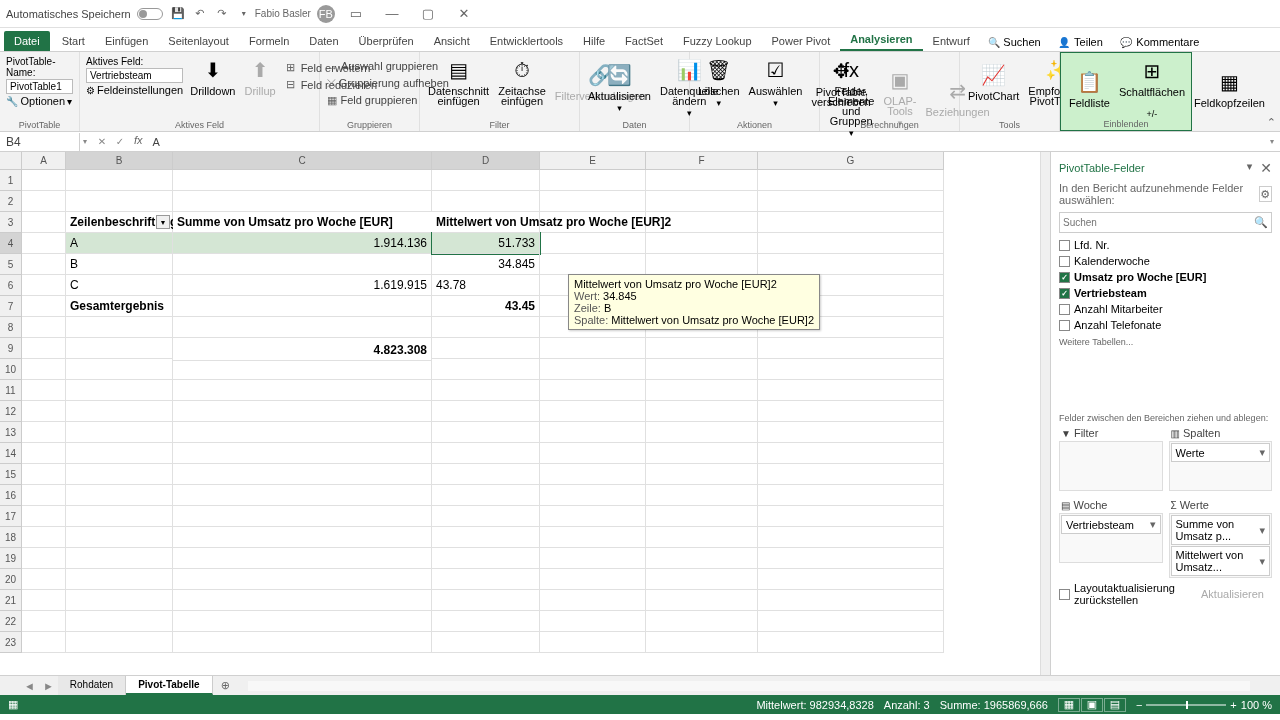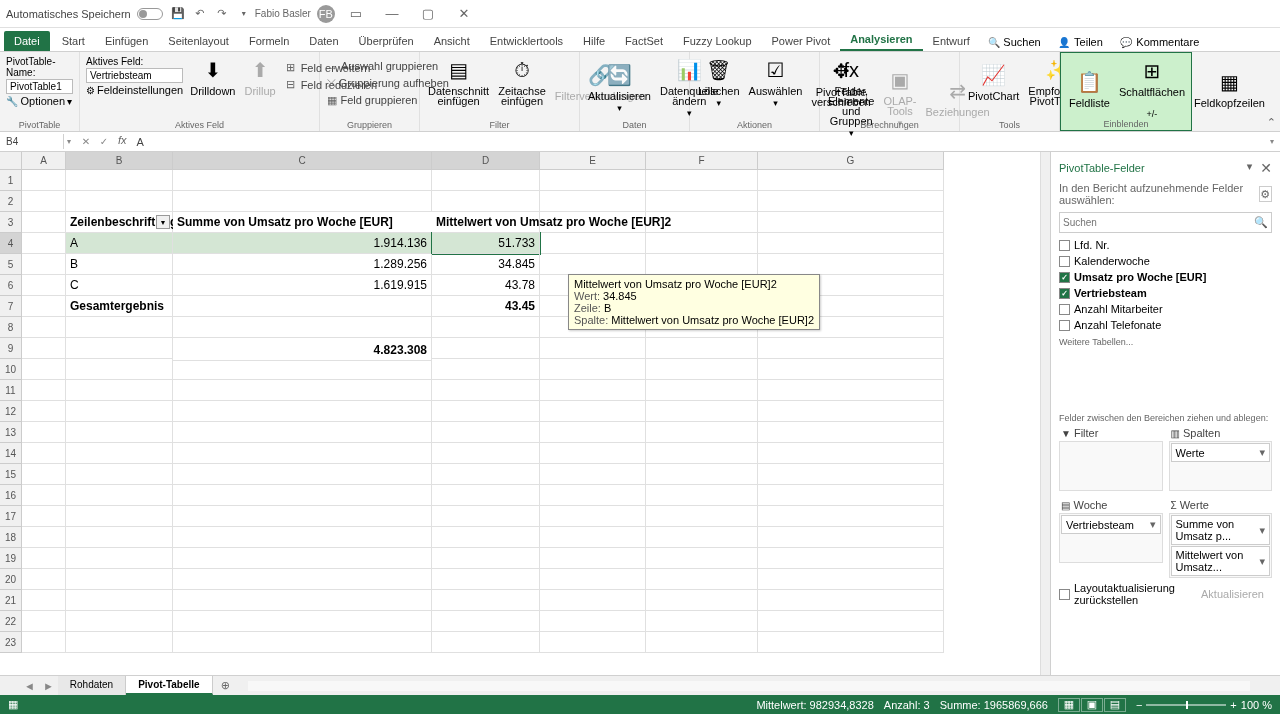--- a/index.html
+++ b/index.html
@@ -27,21 +27,21 @@
 .rib-row{display:flex;align-items:center;gap:1px}
 .rib-stack{display:flex;flex-direction:column;gap:1px;font-size:10px;color:#444}
 .rib-item{display:flex;align-items:center;gap:3px;padding:1px 3px;white-space:nowrap;font-size:10px;cursor:pointer}
 .rib-big{display:flex;flex-direction:column;align-items:center;padding:2px 4px;font-size:9px;text-align:center;cursor:pointer;line-height:10px;gap:2px}
 .rib-icon{width:28px;height:28px;display:flex;align-items:center;justify-content:center;font-size:20px}
 .rib-icon-sm{width:14px;height:14px;display:flex;align-items:center;justify-content:center;font-size:11px;color:#666}
 .pt-info{display:flex;flex-direction:column;gap:1px;padding:2px}
 .pt-info-row{display:flex;align-items:center;gap:2px;font-size:10px}
 .pt-info-box{border:1px solid #bbb;padding:1px 3px;min-width:60px;background:#fff;font-size:10px}
 .namebox-row{height:20px;background:#fff;border-bottom:1px solid #d0d0d0;display:flex;align-items:center}
-.namebox{width:64px;border-right:1px solid #d0d0d0;padding:2px 6px;font-size:10px;color:#444}
+.namebox{width:80px;border-right:1px solid #d0d0d0;padding:2px 6px;font-size:12px;color:#444}
 .fx-btns{display:flex;gap:2px;padding:0 4px;color:#888}
 .fx-btn{width:16px;height:16px;display:flex;align-items:center;justify-content:center;cursor:pointer;font-size:10px}
 .fx-label{font-style:italic;color:#666;font-size:11px;padding:0 4px}
 .formula-bar{flex:1;padding:2px;font-size:11px;color:#444}
 .main{display:flex;height:523px}
 .grid-wrap{flex:1;position:relative;overflow:hidden}
 .colhdrs{display:flex;height:18px;position:absolute;top:0;left:22px;right:10px}
 .rowhdrs{position:absolute;top:18px;left:0;width:22px}
 .corner{position:absolute;top:0;left:0;width:22px;height:18px;background:#f0f0f0;border-right:1px solid #ccc;border-bottom:1px solid #ccc}
 .colhdr{background:#f0f0f0;border-right:1px solid #ccc;border-bottom:1px solid #ccc;text-align:center;font-size:10px;color:#555;line-height:18px}
@@ -485,25 +485,24 @@
         <div class="cell " style="left: 518px; top: 462px; width: 106px;"></div>
         <div class="cell " style="left: 624px; top: 462px; width: 112px;"></div>
         <div class="cell " style="left: 736px; top: 462px; width: 186px;"></div>
         <div class="cell hdr" style="left: 44px; top: 42px; width: 107px;">Zeilenbeschriftungen<div class="filter-arrow">▼</div></div>
         <div class="cell hdr" style="left: 151px; top: 42px; width: 285px;">Summe von Umsatz pro Woche [EUR]</div>
         <div class="cell hdr" style="left: 410px; top: 42px; width: 108px; overflow: visible; z-index: 2;">Mittelwert von Umsatz pro Woche [EUR]2</div>
         <div class="cell  sel" style="left: 44px; top: 63px; width: 107px;">A</div>
         <div class="cell  sel" style="left: 151px; top: 63px; width: 259px; text-align: right;">1.914.136</div>
         <div class="cell  sel selborder" style="left: 410px; top: 63px; width: 108px; text-align: right;">51.733</div>
         <div class="cell " style="left: 44px; top: 84px; width: 107px;">B</div>
-        <div class="cell " style="left: 151px; top: 84px; width: 259px; text-align: right;">1.289.256</div>
         <div class="cell " style="left: 410px; top: 84px; width: 108px; text-align: right;">34.845</div>
         <div class="cell " style="left: 44px; top: 105px; width: 107px;">C</div>
         <div class="cell " style="left: 151px; top: 105px; width: 259px; text-align: right;">1.619.915</div>
-        <div class="cell " style="left: 410px; top: 105px; width: 108px; text-align: right;">43.78</div>
+        <div class="cell " style="left: 410px; top: 105px; width: 108px; ">43.78</div>
         <div class="cell hdr" style="left: 44px; top: 126px; width: 107px;">Gesamtergebnis</div>
         <div class="cell hdr" style="left: 151px; top: 126px; width: 259px; text-align: right; margin-top: 44px;">4.823.308</div>
         <div class="cell hdr" style="left: 410px; top: 126px; width: 108px; text-align: right;">43.45</div>
       </div>
     <div class="tooltip" style="left:568px;top:122px">
       <div class="tooltip-row">
           <span>Mittelwert von Umsatz pro Woche [EUR]2</span>
         </div>
       <div class="tooltip-row">
           <span class="tooltip-key">Wert:</span>

